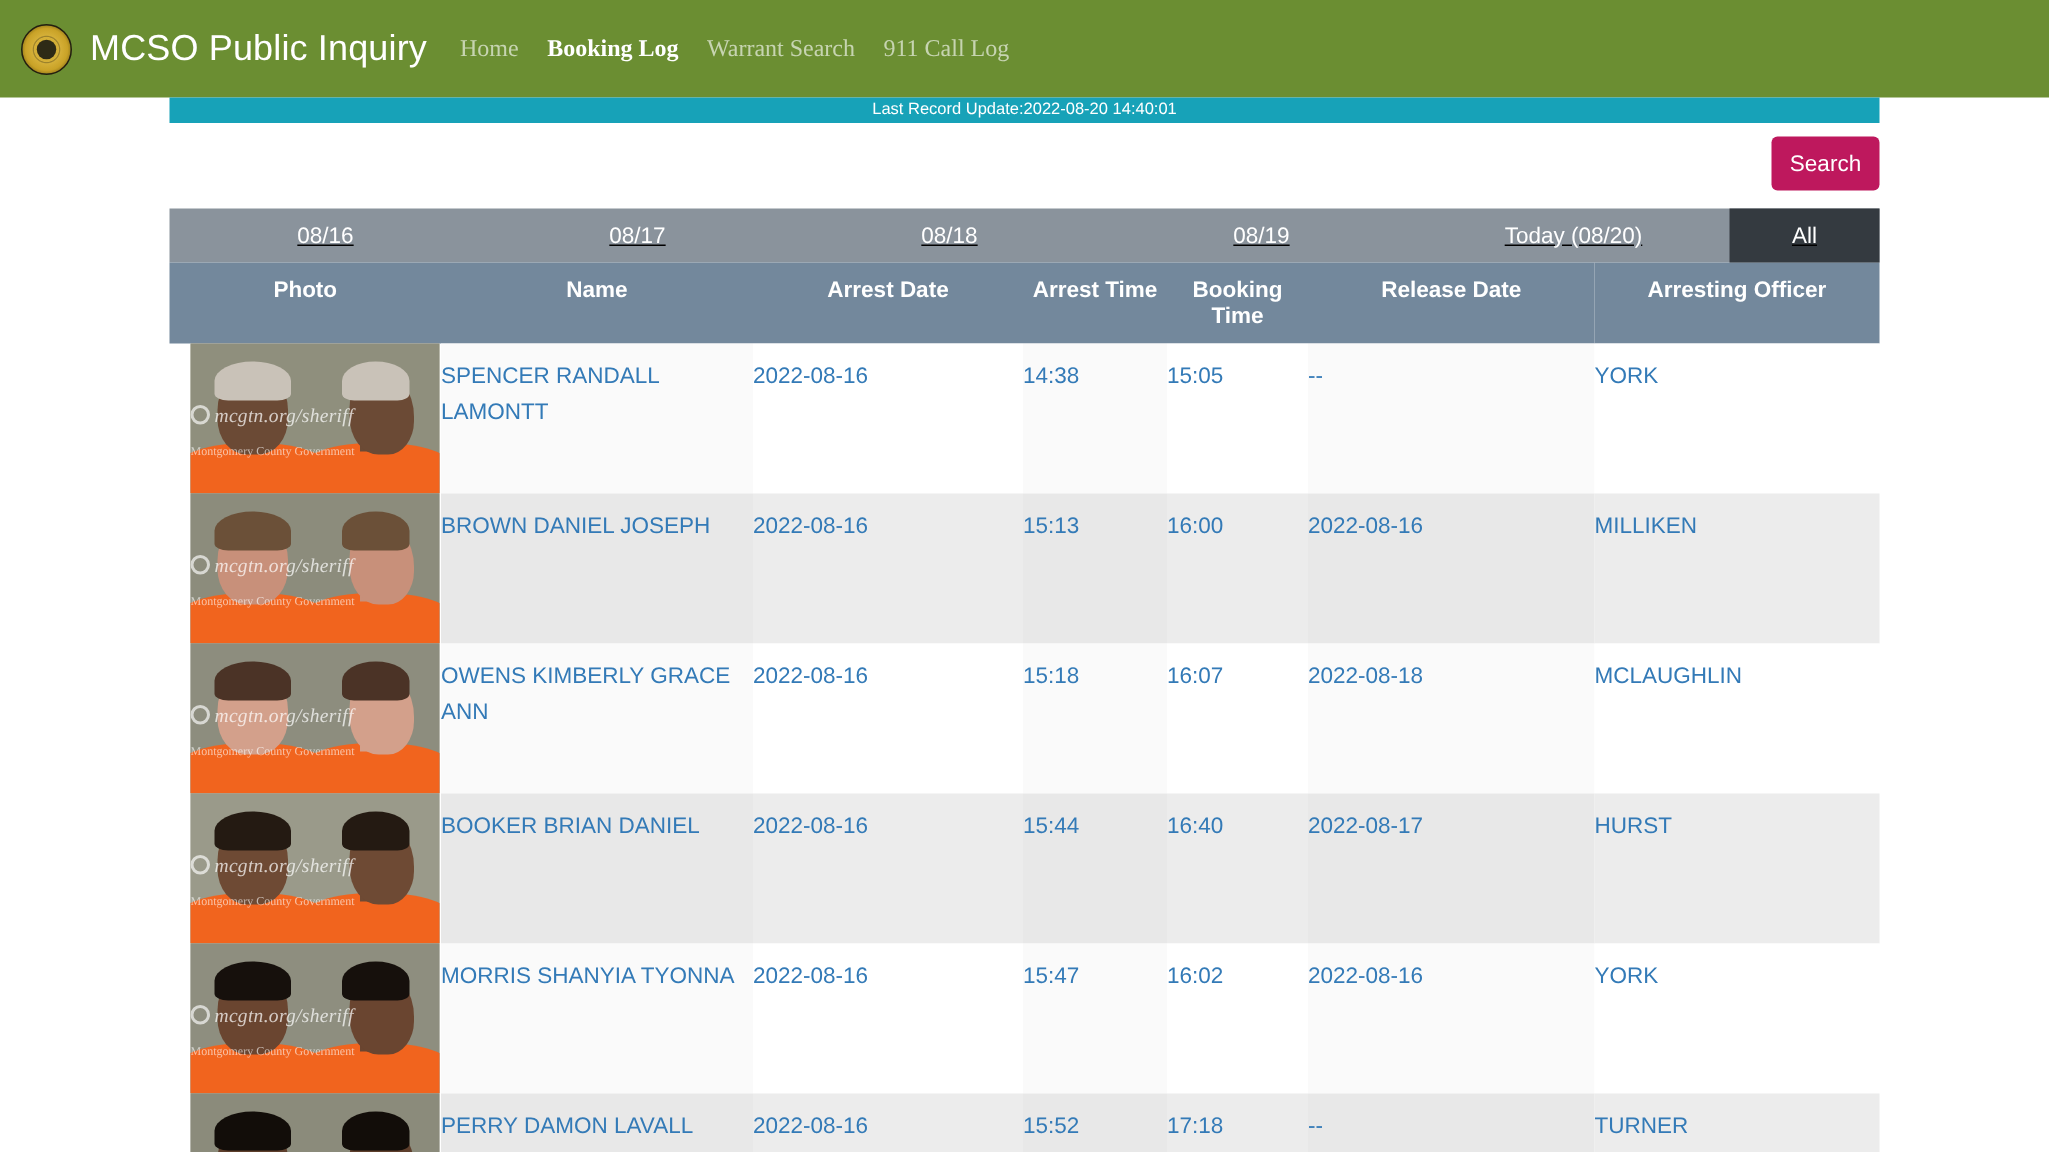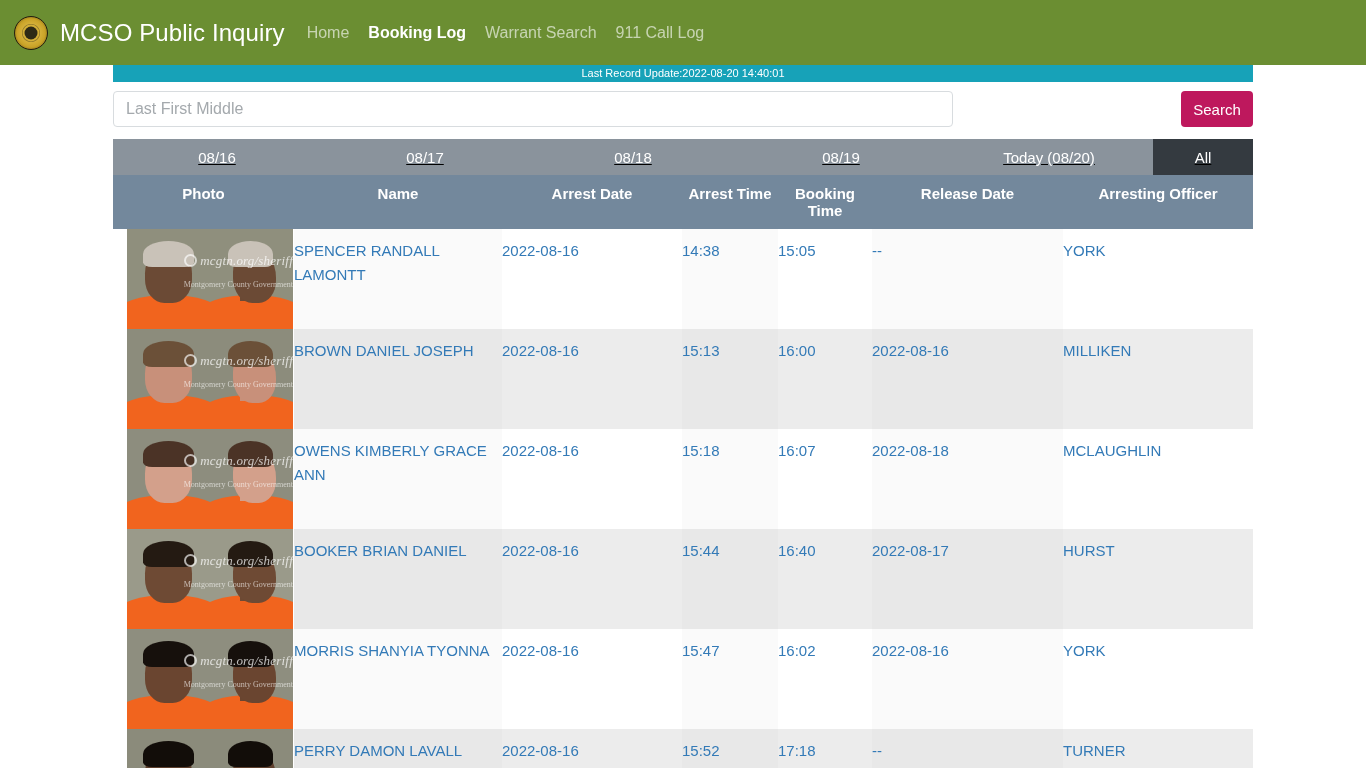--- a/index.html
+++ b/index.html
@@ -46,20 +46,21 @@
     font-size: 24px;
     font-weight: 400;
     letter-spacing: .1px;
     white-space: nowrap;
     margin-right: 22px;
   }
   .nav-links {
     display: flex;
     align-items: center;
     gap: 19px;
+    font-family: Liberation Serif, serif;
   }
   .nav-link {
     color: rgba(255,255,255,.62);
     font-size: 16px;
     text-decoration: none;
     white-space: nowrap;
     cursor: pointer;
   }
   .nav-link.active {
     color: #ffffff;
@@ -215,22 +216,22 @@
   .mug .hair {
     position: absolute; left: 19%; width: 62%; top: 12%; height: 26%;
     border-radius: 50% 50% 18% 18%;
   }
   .mug.profile .head { left: 28%; width: 52%; border-radius: 45% 55% 40% 45%; }
   .mug.profile .hair { left: 22%; width: 54%; }
 
   .watermark {
     position: absolute;
     left: 0; right: 0;
-    bottom: 32px;
-    text-align: right;
+    bottom: 16px;
+    text-align: left;
     color: rgba(255,255,255,.72);
     font-size: 13px;
     font-family: "Liberation Serif", serif;
     font-style: italic;
     letter-spacing: .2px;
     pointer-events: none;
     white-space: nowrap;
   }
   .watermark .sub {
     display: block;
@@ -260,21 +261,20 @@
     <a class="nav-link" href="#">Warrant Search</a>
     <a class="nav-link" href="#">911 Call Log</a>
   </div>
 </div>
 
 <div class="page">
 
   <div class="update-bar">Last Record Update:2022-08-20 14:40:01</div>
 
   <div class="search-row">
-    <input class="search-input" type="text" placeholder="Last First Middle" style="">
     <div class="search-spacer"></div>
     <button class="search-btn">Search</button>
   </div>
 
   <div class="date-tabs">
     <div class="date-tab">08/16</div>
     <div class="date-tab">08/17</div>
     <div class="date-tab">08/18</div>
     <div class="date-tab">08/19</div>
     <div class="date-tab">Today (08/20)</div>

